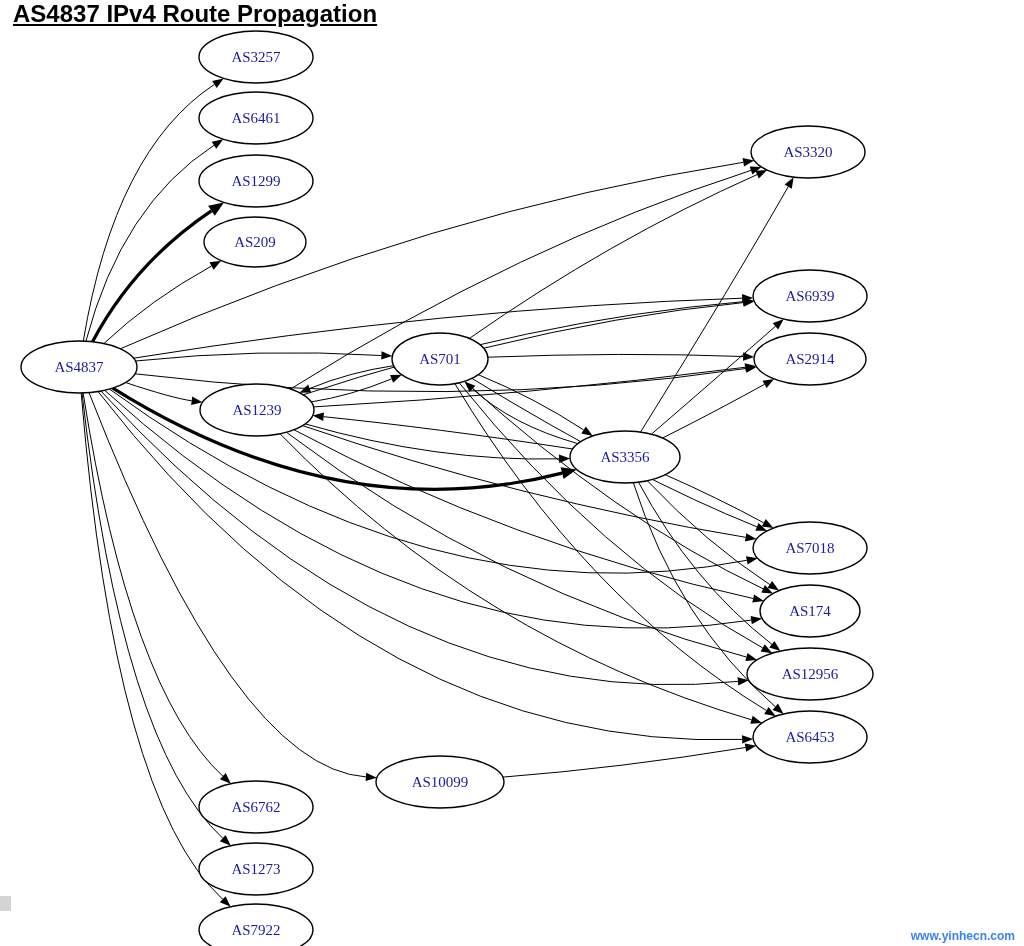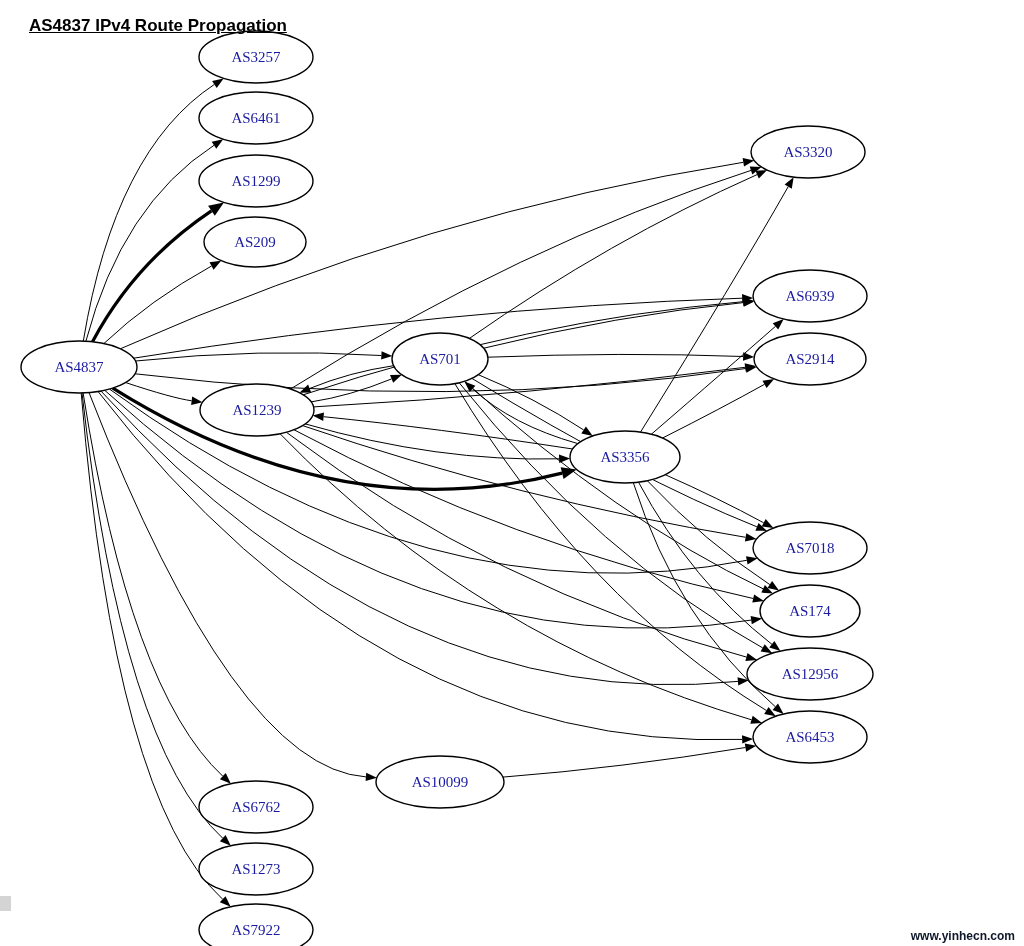--- a/index.html
+++ b/index.html
@@ -15,23 +15,23 @@
     font-family: "Liberation Sans", sans-serif;
   }
   .canvas {
     position: absolute;
     inset: 0;
   }
   .title {
     position: absolute;
     left: 13px;
     top: 0px;
-    margin: 16px;
+    margin: 0;
     font-family: "Liberation Sans", sans-serif;
-    font-size: 17px;
+    font-size: 24px;
     font-weight: bold;
     text-decoration: underline;
     color: #000000;
     z-index: 3;
   }
   svg.graph {
     position: absolute;
     left: 0;
     top: 0;
     z-index: 1;
@@ -40,21 +40,21 @@
     font-family: "Liberation Serif", serif;
     font-size: 15px;
   }
   .watermark {
     position: absolute;
     right: 9px;
     bottom: 3px;
     font-family: "Liberation Sans", sans-serif;
     font-size: 12px;
     font-weight: bold;
-    color: #0f172a;
+    color: #3b82f6;
     z-index: 3;
   }
   .corner-artifact {
     position: absolute;
     left: 0;
     top: 896px;
     width: 11px;
     height: 15px;
     background: #d4d4d4;
     z-index: 2;

